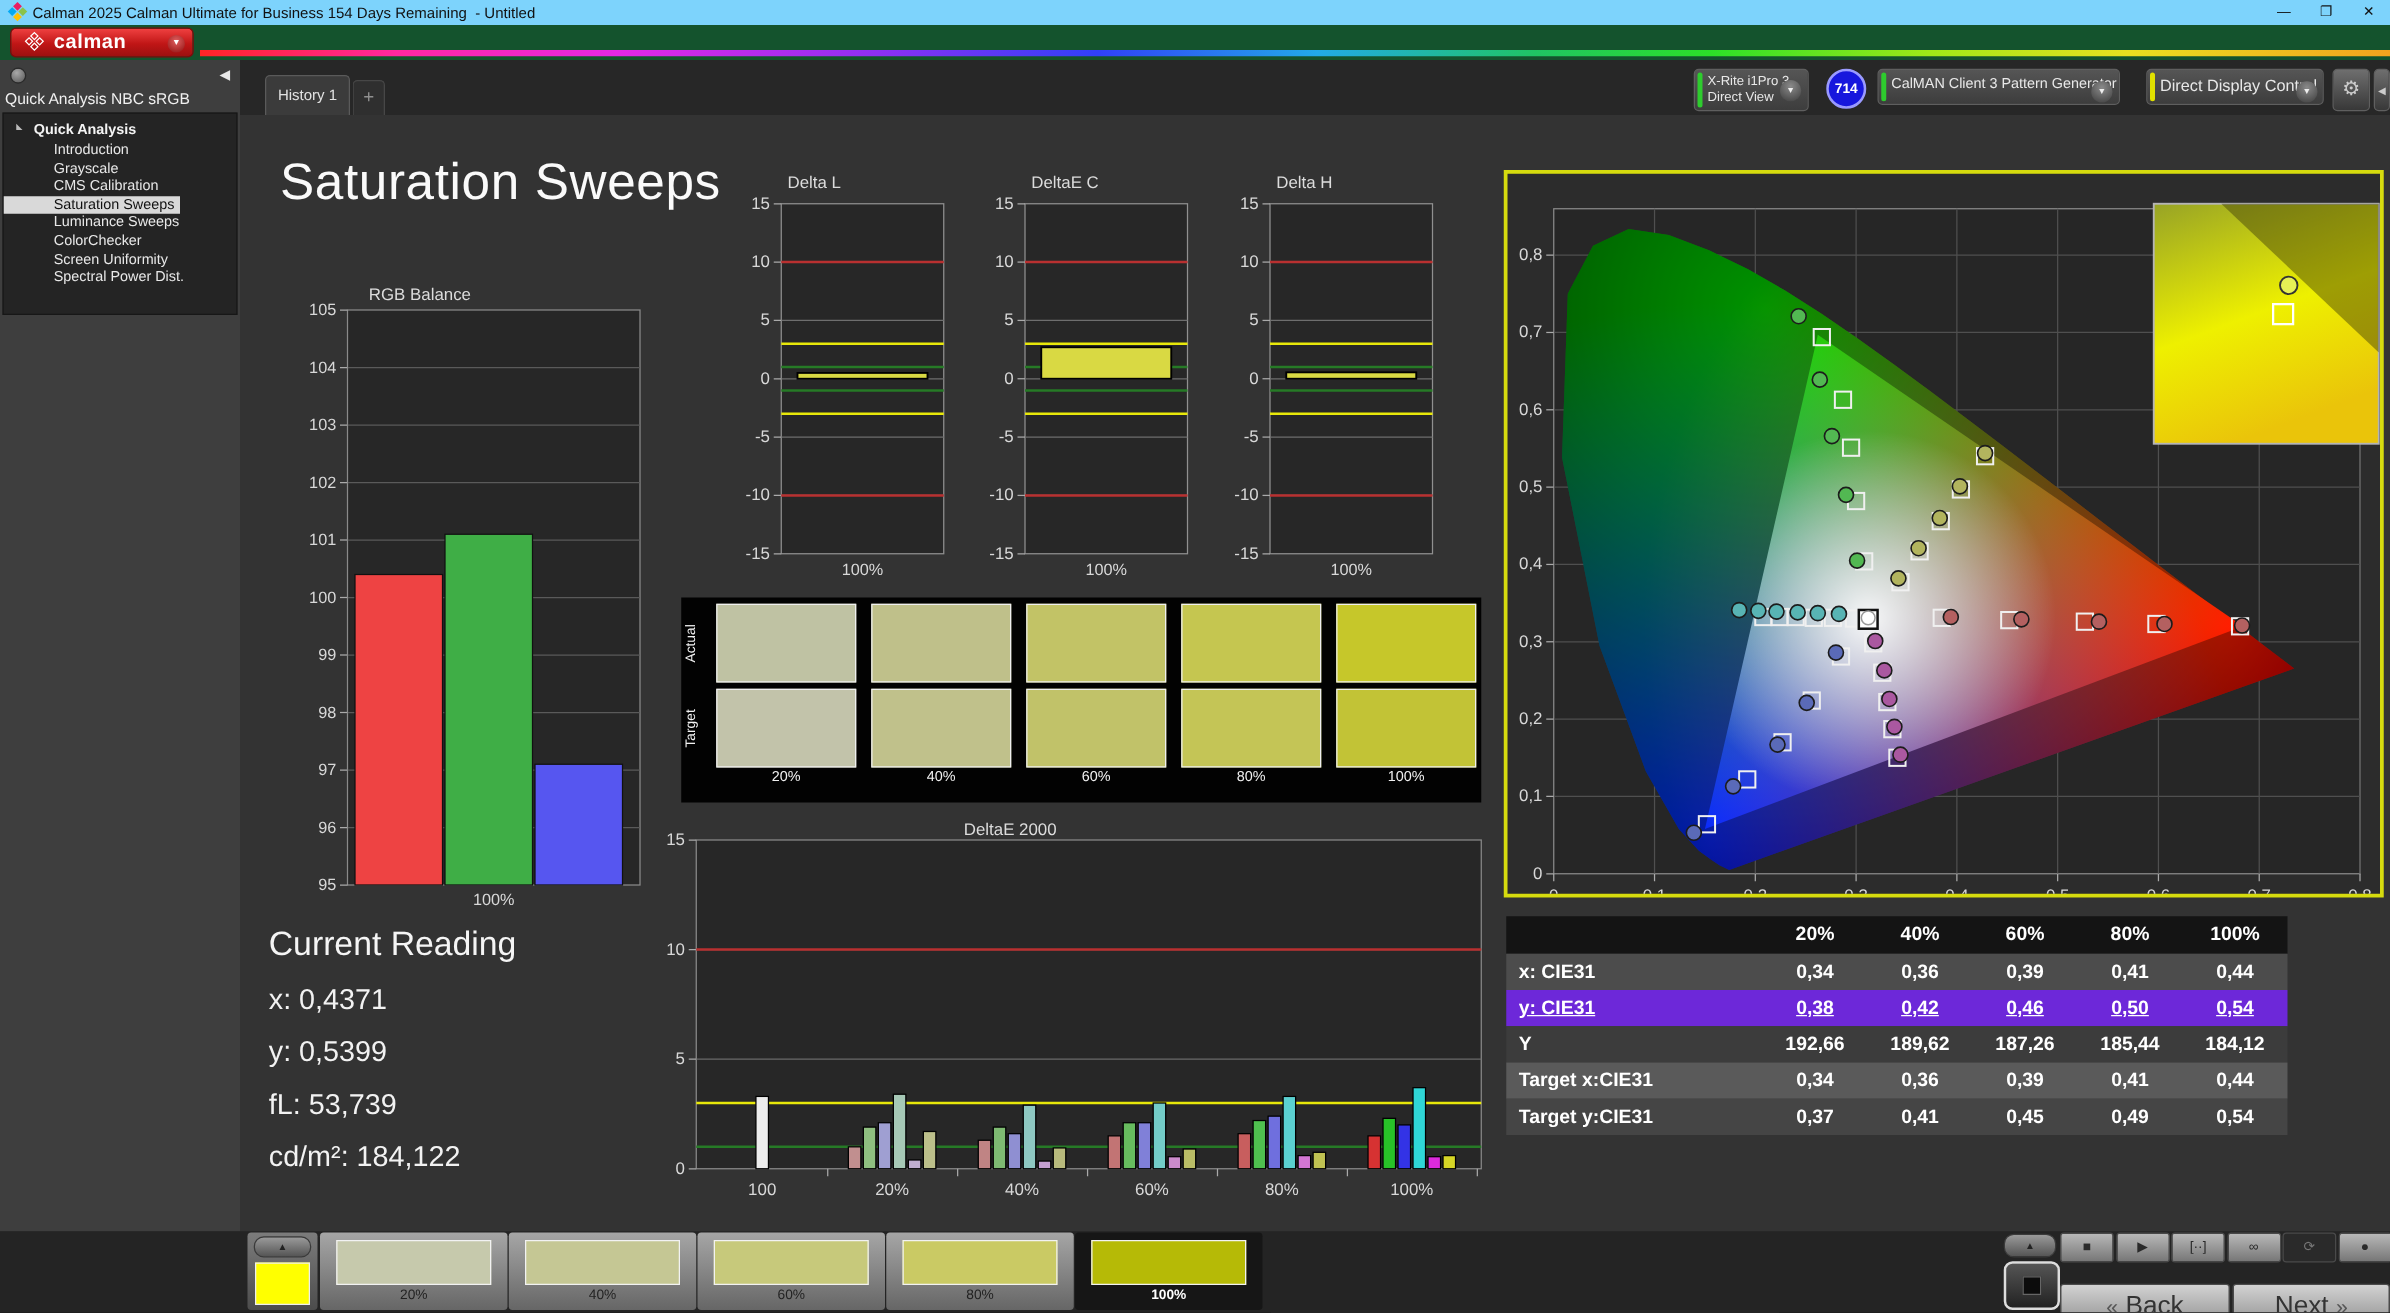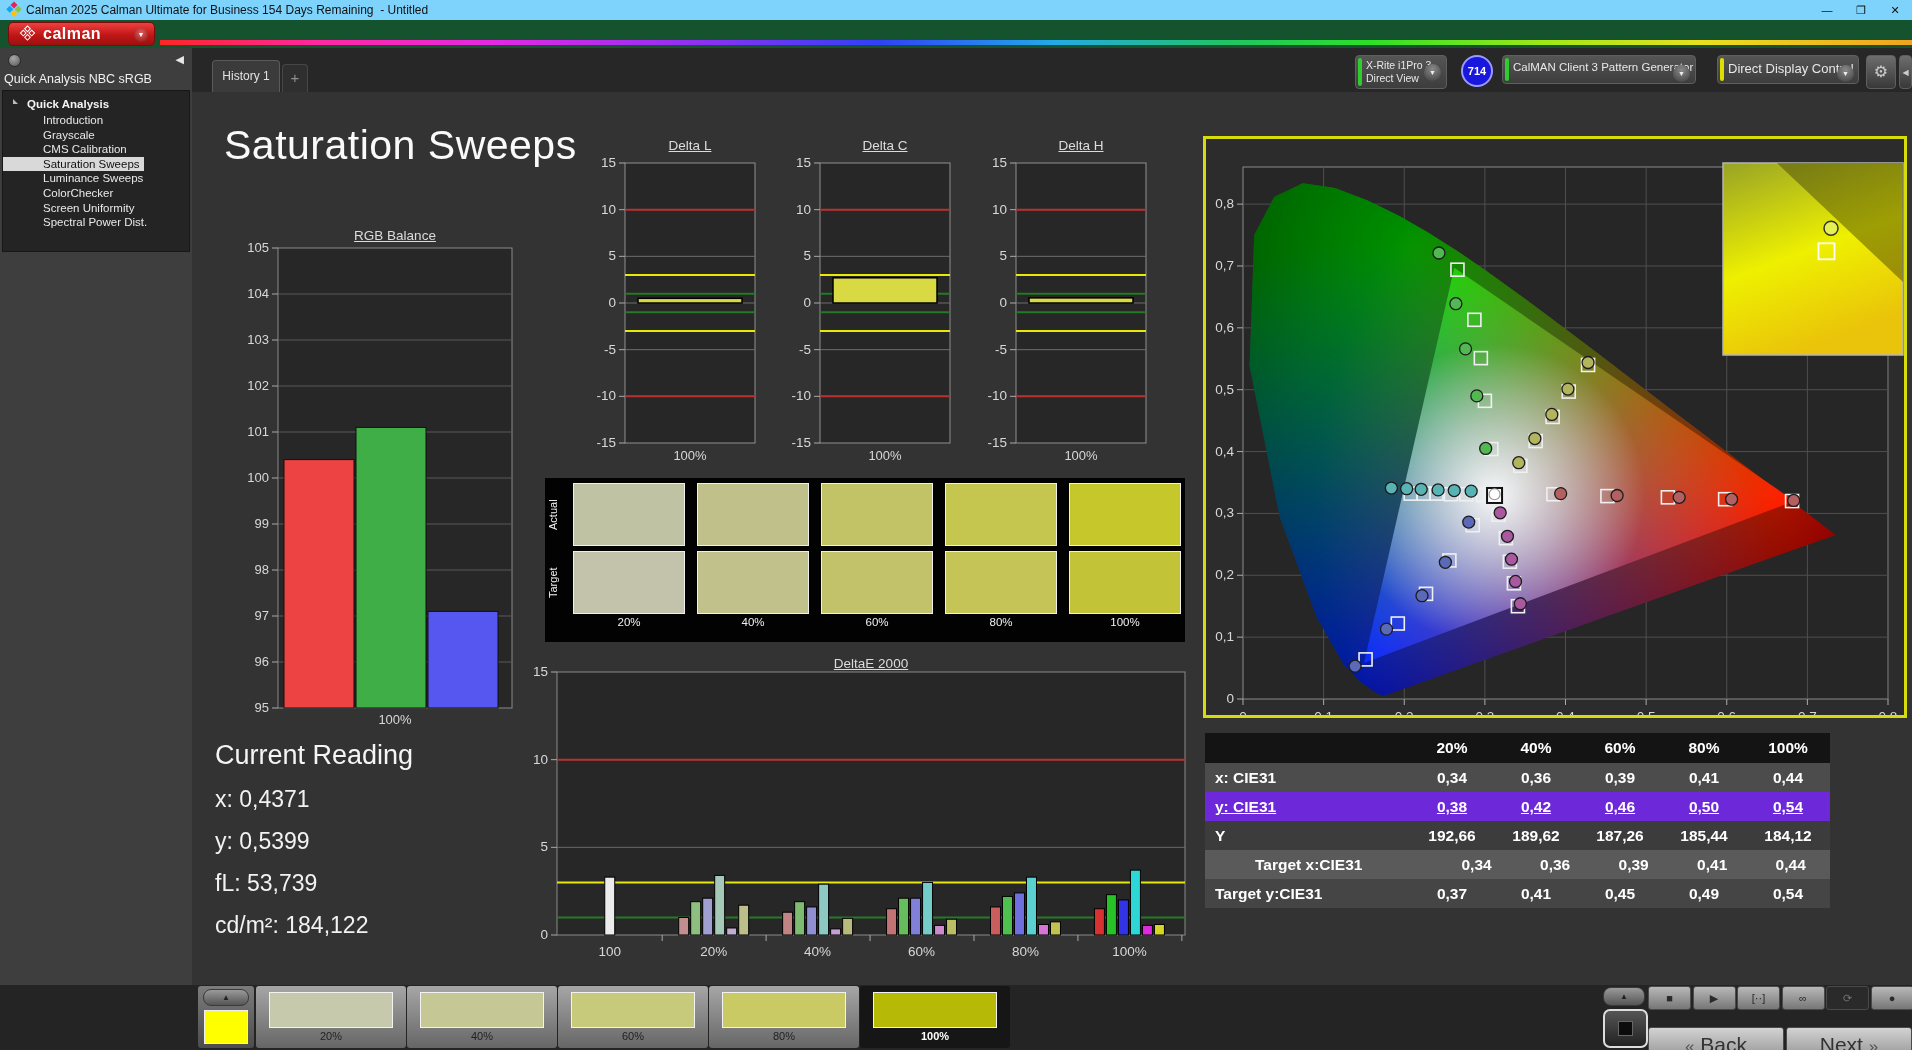--- a/index.html
+++ b/index.html
@@ -51,21 +51,21 @@
   .sb-title{position:absolute;left:4px;top:24px;color:#f0f0f0;font-size:12.5px;}
   .tree{position:absolute;left:2px;top:42px;width:188px;height:162px;background:#242424;border:1px solid #171717;color:#e8e8e8;
     font-size:11.5px;padding-top:6px;}
   .tree-root{position:relative;padding-left:24px;height:16px;line-height:15px;font-weight:bold;color:#f4f4f4;}
   .tree-exp{position:absolute;left:10px;top:2px;width:0;height:0;border-left:5px solid #bbb;border-top:5px solid transparent;}
   .tree-item{padding-left:40px;height:14.6px;line-height:14.6px;white-space:nowrap;}
   .tree-item.sel{background:#d9d9d9;color:#101010;width:fit-content;padding-right:4px;}
 
   
   .page-title{left:224px;top:122px;color:#fafafa;font-size:41px;font-weight:300;letter-spacing:.5px;}
-  .chart-title{color:#dcdcdc;font-size:13.5px;text-align:center;text-decoration:underline;}
+  .chart-title{color:#dcdcdc;font-size:13.5px;}
   .xlabel{color:#d8d8d8;font-size:13px;text-align:center;}
   .cur-title{left:215px;top:740px;color:#f5f5f5;font-size:27px;}
   .cur-line{left:215px;color:#f2f2f2;font-size:23px;}
 
   svg text{font-family:"Liberation Sans",sans-serif;}
 
   
   .swpanel{left:545px;top:478px;width:640px;height:164px;background:#020202;}
   .sw-rowlab{position:absolute;left:2px;width:24px;color:#f2f2f2;font-size:11px;text-align:center;
     writing-mode:vertical-rl;transform:rotate(180deg);}
@@ -255,21 +255,21 @@
       <line x1="40" y1="54.666666666666664" x2="170" y2="54.666666666666664" stroke="#b93030" stroke-width="2"></line>
       <line x1="40" y1="241.33333333333334" x2="170" y2="241.33333333333334" stroke="#b93030" stroke-width="2"></line>
       <line x1="40" y1="120" x2="170" y2="120" stroke="#e8e80a" stroke-width="2"></line>
       <line x1="40" y1="176" x2="170" y2="176" stroke="#e8e80a" stroke-width="2"></line>
       <line x1="40" y1="138.66666666666666" x2="170" y2="138.66666666666666" stroke="#267a26" stroke-width="2"></line>
       <line x1="40" y1="157.33333333333334" x2="170" y2="157.33333333333334" stroke="#267a26" stroke-width="2"></line>
       <rect x="53" y="143.33333333333334" width="104" height="4.666666666666657" fill="#d9d943" stroke="#000" stroke-width="1.5"></rect>
     </svg>
   <div class="abs xlabel" style="left:630px;top:448px;width:120px" id="x-delta_l">100%</div>
 
-  <div class="abs chart-title" style="left:825px;top:138px;width:120px" id="t-delta_c">Delta C</div>
+  <div class="abs chart-title" style="left:825px;top:138px;width:120px" id="t-delta_c">DeltaE C</div>
   <svg id="svg-delta_c" class="abs" style="left:780px;top:155px" width="176" height="296">
       <rect x="40" y="8" width="130" height="280" fill="#272727" stroke="#909090" stroke-width="1"></rect>
       <line x1="34" y1="8" x2="40" y2="8" stroke="#aaa"></line>
       <text x="31" y="12" text-anchor="end" font-size="13.5" fill="#d8d8d8">15</text>
       <line x1="40" y1="54.666666666666664" x2="170" y2="54.666666666666664" stroke="#6e6e6e"></line>
       <line x1="34" y1="54.666666666666664" x2="40" y2="54.666666666666664" stroke="#aaa"></line>
       <text x="31" y="58.666666666666664" text-anchor="end" font-size="13.5" fill="#d8d8d8">10</text>
       <line x1="40" y1="101.33333333333333" x2="170" y2="101.33333333333333" stroke="#6e6e6e"></line>
       <line x1="34" y1="101.33333333333333" x2="40" y2="101.33333333333333" stroke="#aaa"></line>
       <text x="31" y="105.33333333333333" text-anchor="end" font-size="13.5" fill="#d8d8d8">5</text>
@@ -608,21 +608,21 @@
         <div class="tbl-cell">0,54</div>
       </div>
       <div class="tbl-row" style="background: rgb(60, 60, 60);">
         <div class="tbl-lab">Y</div>
         <div class="tbl-cell">192,66</div>
         <div class="tbl-cell">189,62</div>
         <div class="tbl-cell">187,26</div>
         <div class="tbl-cell">185,44</div>
         <div class="tbl-cell">184,12</div>
       </div>
-      <div class="tbl-row" style="background: rgb(90, 90, 90); padding-left: 40px;">
+      <div class="tbl-row" style="background: rgb(90, 90, 90);">
         <div class="tbl-lab">Target x:CIE31</div>
         <div class="tbl-cell">0,34</div>
         <div class="tbl-cell">0,36</div>
         <div class="tbl-cell">0,39</div>
         <div class="tbl-cell">0,41</div>
         <div class="tbl-cell">0,44</div>
       </div>
       <div class="tbl-row" style="background: rgb(69, 69, 69);">
         <div class="tbl-lab">Target y:CIE31</div>
         <div class="tbl-cell">0,37</div>

